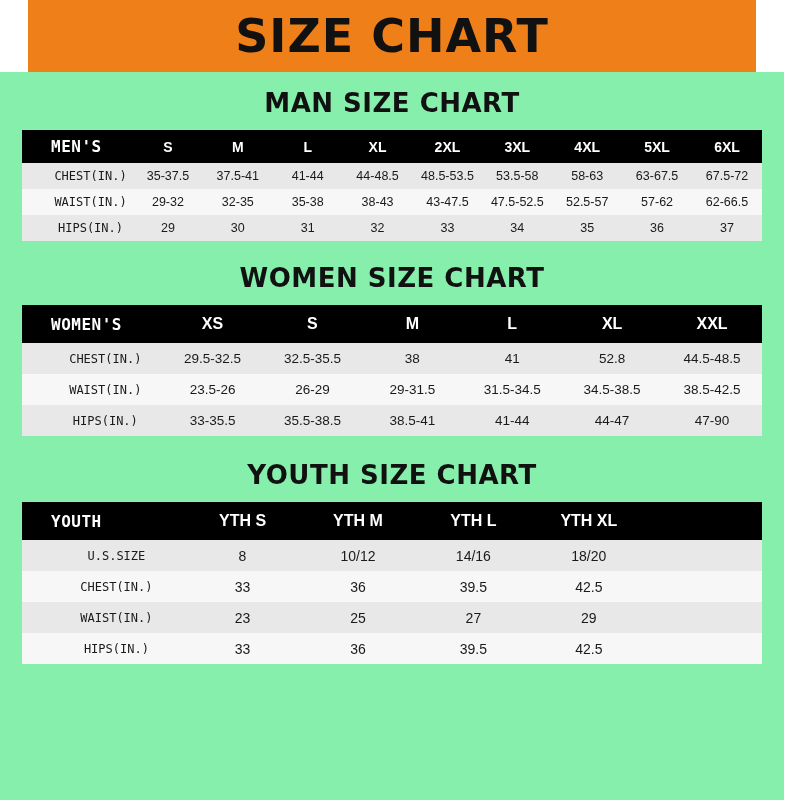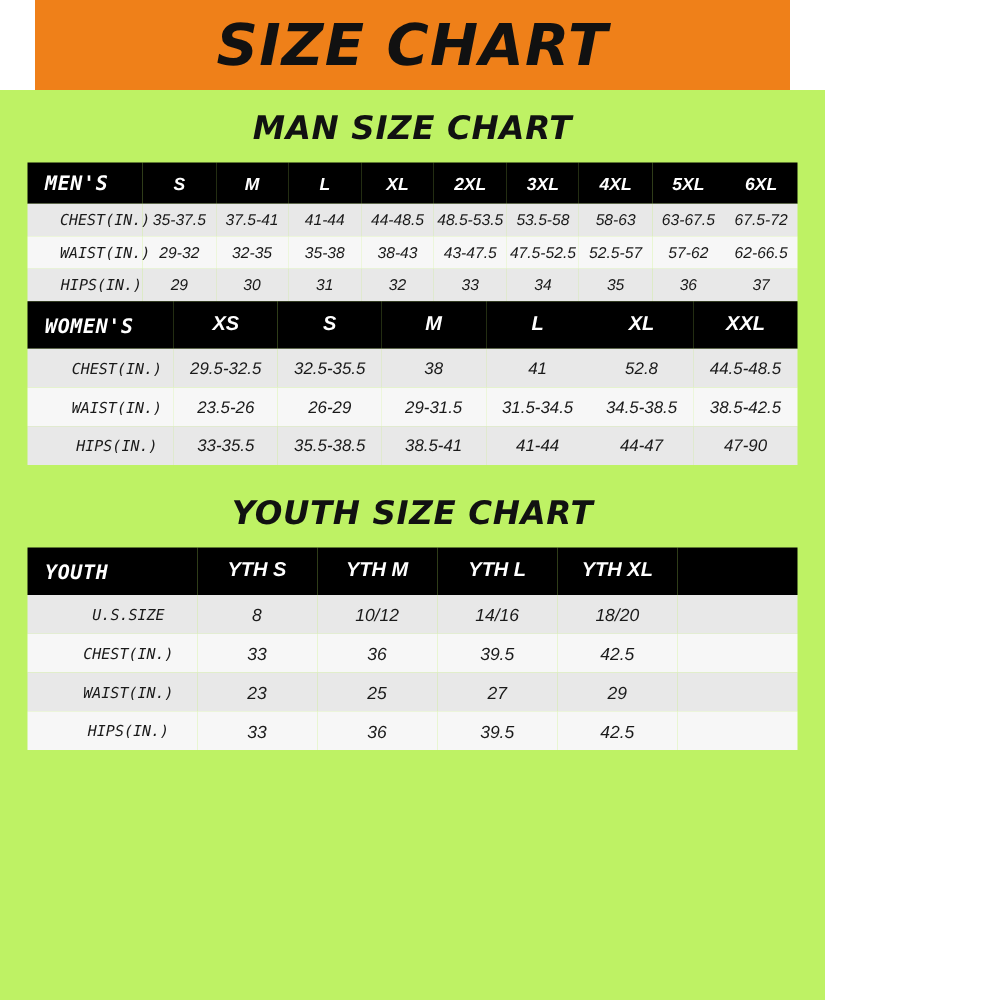--- a/index.html
+++ b/index.html
@@ -8,25 +8,24 @@
   }
   body {
     width: 800px;
     height: 800px;
     background: #ffffff;
     font-family: "Liberation Sans", sans-serif;
     overflow: hidden;
   }
   .page {
     position: relative;
-    width: 660px;
+    width: 784px;
     height: 800px;
-    background: #bef264;
+    background: #86efac;
     box-sizing: border-box;
-    font-style: italic;
   }
   
   .header-band {
     position: relative;
     height: 72px;
     background: #ef8019;
     display: flex;
     align-items: center;
     justify-content: center;
   }
@@ -85,21 +84,21 @@
     background: #000000;
   }
   table.size-table thead th {
     color: #ffffff;
     font-weight: bold;
     font-size: 14px;
     height: 33px;
   }
   table.size-table thead th.row-label {
     text-align: left;
-    padding-left: 14px;
+    padding-left: 29px;
     font-family: "DejaVu Sans Mono", monospace;
     font-size: 15px;
     letter-spacing: 0.5px;
   }
   table.size-table tbody tr.odd { background: #e8e8e8; }
   table.size-table tbody tr.even { background: #f7f7f7; }
   table.size-table tbody td.row-label {
     font-family: "DejaVu Sans Mono", monospace;
     font-size: 12px;
     letter-spacing: 0px;
@@ -207,20 +206,21 @@
           <td>32</td>
           <td>33</td>
           <td>34</td>
           <td>35</td>
           <td>36</td>
           <td>37</td>
         </tr>
       </tbody>
     </table>
 
+    <div class="section-title women">WOMEN SIZE CHART</div>
     <table class="size-table women">
       <colgroup>
         <col class="label">
         <col>
           <col>
           <col>
           <col>
           <col>
           <col>
       </colgroup>

